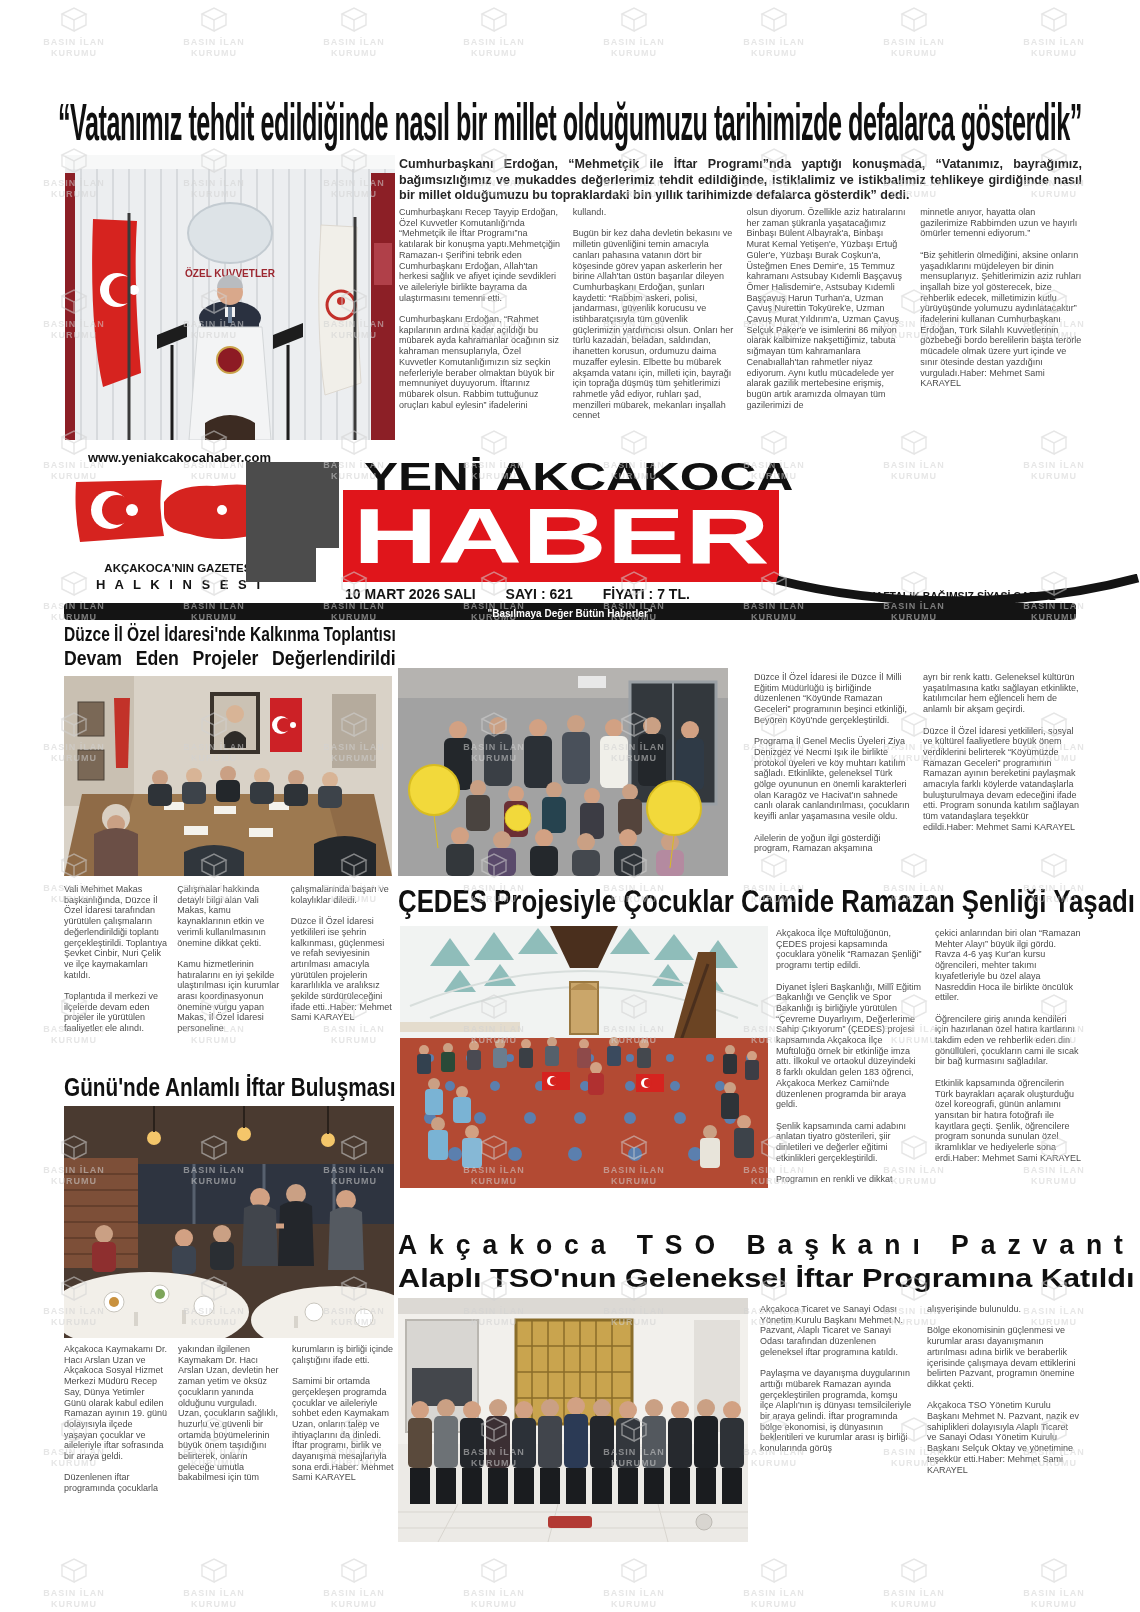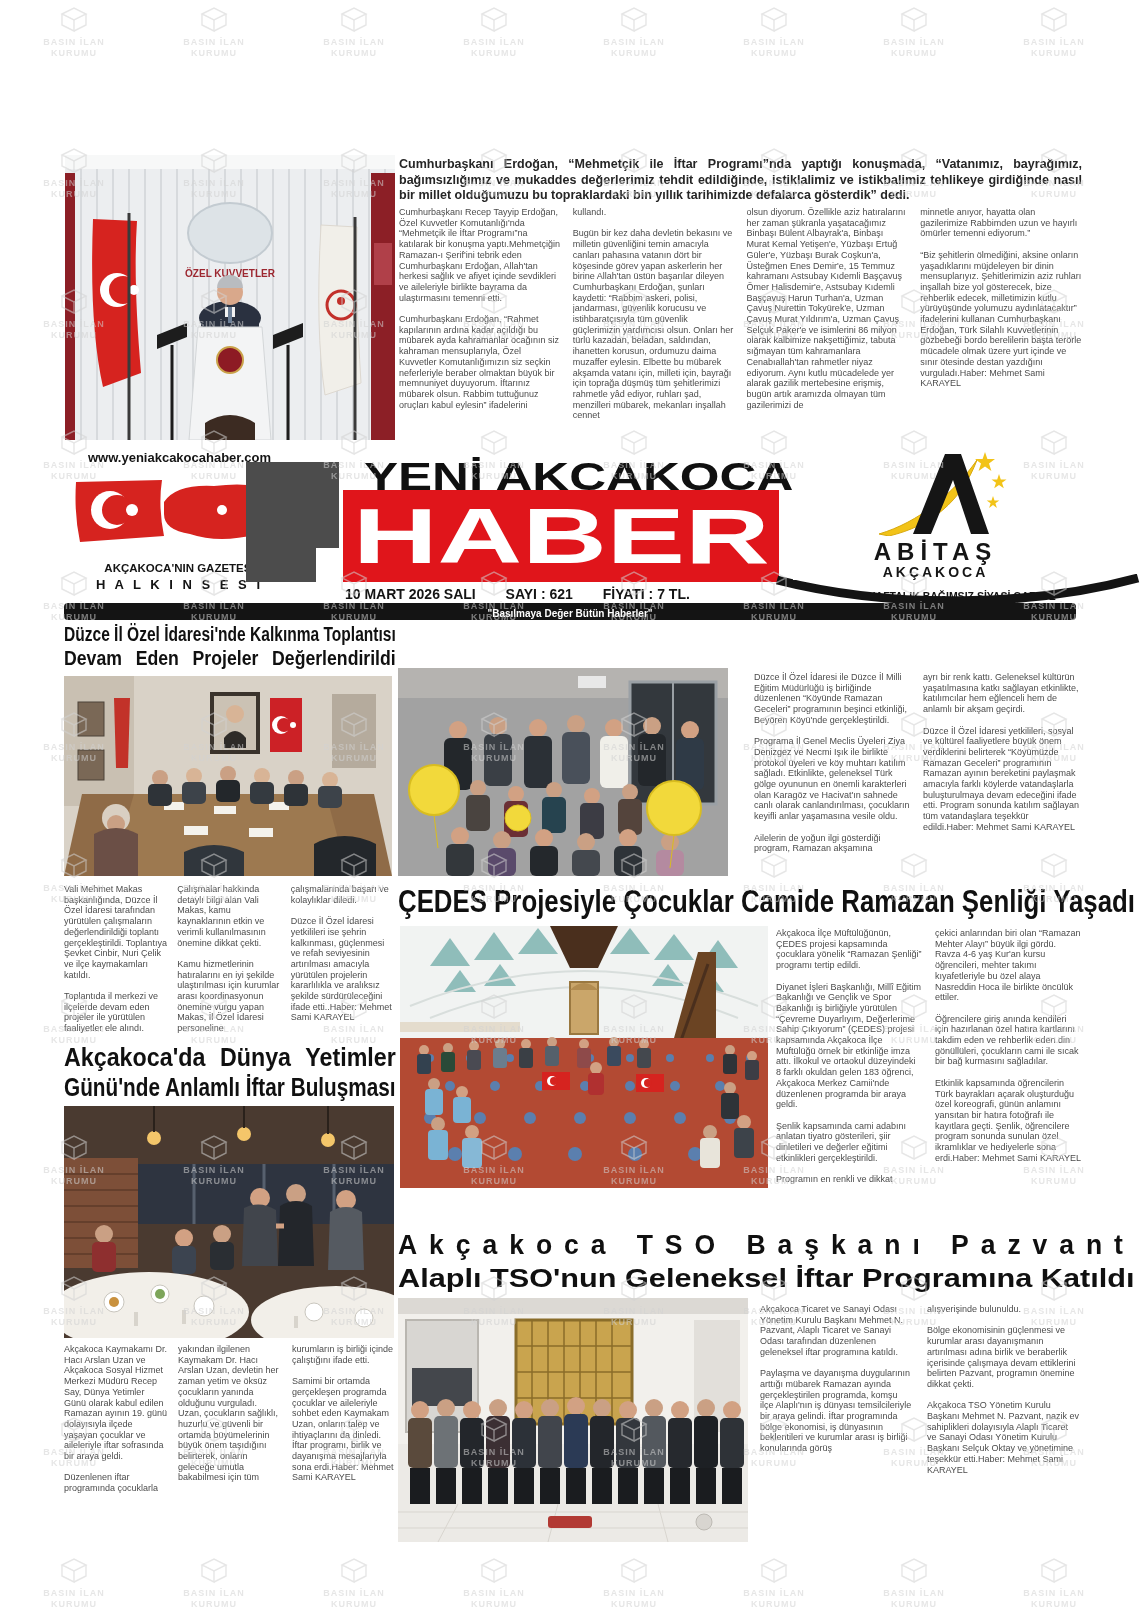--- a/index.html
+++ b/index.html
@@ -19,20 +19,23 @@
   #wmlayer{position:absolute;left:0;top:0;width:1140px;height:1612px;z-index:9;pointer-events:none;}
   .mast-small{font-weight:bold;color:#141414;text-align:center;}
   .redbox{background:#e0151b;}
   .photo{display:block;}
 </style>
 </head>
 <body>
 
 <div id="page">
 
+  <div class="abs" style="left:58px;top:92px;width:1024px;height:62px;">
+    <span class="fitx headline" style="font-size: 52px; letter-spacing: -1px; transform: scaleX(0.484161);">“Vatanımız tehdit edildiğinde nasıl bir millet olduğumuzu tarihimizde defalarca gösterdik”</span>
+  </div>
 
   <div class="abs" style="left:65px;top:155px;width:330px;height:285px;">
     <svg class="photo" width="330" height="285" viewBox="0 0 330 285">
       <rect width="330" height="285" fill="#eceef0"></rect>
       <g stroke="#d7dadd" stroke-width="2">
         <line x1="16" y1="14" x2="16" y2="285"></line>
           <line x1="32" y1="14" x2="32" y2="285"></line>
           <line x1="48" y1="14" x2="48" y2="285"></line>
         <line x1="64" y1="14" x2="64" y2="285"></line>
           <line x1="80" y1="14" x2="80" y2="285"></line>
@@ -129,33 +132,20 @@
     <span>10 MART 2026 SALI</span><span style="display:inline-block;width:26px;"></span>
     <span>SAYI : 621</span><span style="display:inline-block;width:26px;"></span>
     <span>FİYATI : 7 TL.</span>
   </div>
   <div class="abs" style="left:868px;top:590px;width:215px;font-size:10.5px;font-weight:bold;color:#141414;">HAFTALIK BAĞIMSIZ  SİYASİ GAZETE</div>
 
   <svg class="abs" style="left:775px;top:574px;" width="365" height="34" viewBox="0 0 365 34">
     <path d="M2,6 C120,36 260,32 363,4" stroke="#141414" stroke-width="9" fill="none"></path>
   </svg>
 
-  <div class="abs" style="left:793px;top:448px;width:285px;height:132px;background:#ffffff;text-align:center;">
-    <svg width="150" height="86" viewBox="0 0 150 86" style="margin-top:2px;">
-      <path d="M18,84 C58,72 92,44 116,10 C100,52 70,76 28,86 Z" fill="#f2c318" stroke="#d8a90e"></path>
-      <path d="M52,84 L84,4 L100,4 L128,84 L110,84 L92,30 L70,84 Z" fill="#151515"></path>
-      <g fill="#f2c318">
-        <polygon points="124,2 126.4,9 134,9 128,13.5 130.4,21 124,16.5 117.6,21 120,13.5 114,9 121.6,9"></polygon>
-        <polygon points="138,24 139.8,29.4 145.5,29.4 141,32.8 142.8,38.3 138,35 133.2,38.3 135,32.8 130.5,29.4 136.2,29.4"></polygon>
-        <polygon points="132,46 133.5,50.5 138.3,50.5 134.4,53.3 135.9,58 132,55.1 128.1,58 129.6,53.3 125.7,50.5 130.5,50.5"></polygon>
-      </g>
-    </svg>
-    <div style="font-size:24px;font-weight:800;letter-spacing:6px;color:#151515;line-height:24px;">ABİTAŞ</div>
-    <div style="font-size:14px;font-weight:800;letter-spacing:3px;color:#151515;line-height:16px;">AKÇAKOCA</div>
-  </div>
 
   <div class="abs" style="left:64px;top:603px;width:1012px;height:17px;background:#141414;border-radius:4px;text-align:center;">
     <span style="color:#ffffff;font-size:10px;font-weight:bold;line-height:17px;">"Basılmaya Değer Bütün Haberler"</span>
   </div>
 
   <div class="abs" style="left:64px;top:623px;width:332px;height:23px;">
     <span class="fitx headline" style="font-size: 20px; transform: scaleX(0.777518);">Düzce İl Özel İdaresi'nde Kalkınma Toplantısı</span>
   </div>
   <div class="abs" style="left:64px;top:647px;width:332px;height:23px;">
     <span class="fitx headline" style="font-size: 20px; word-spacing: 0.5em; transform: scaleX(0.882979);">Devam Eden Projeler Değerlendirildi</span>
@@ -406,23 +396,20 @@
 Şenlik kapsamında cami adabını anlatan tiyatro gösterileri, şiir dinletileri ve değerler eğitimi etkinlikleri gerçekleştirildi.
 
 Programın en renkli ve dikkat</div>
     <div class="col">çekici anlarından biri olan “Ramazan Mehter Alayı” büyük ilgi gördü. Ravza 4-6 yaş Kur'an kursu öğrencileri, mehter takımı kıyafetleriyle bu özel alaya Nasreddin Hoca ile birlikte öncülük ettiler.
 
 Öğrencilere giriş anında kendileri için hazırlanan özel hatıra kartlarını takdim eden ve rehberlik eden din gönüllüleri, çocukların cami ile sıcak bir bağ kurmasını sağladılar.
 
 Etkinlik kapsamında öğrencilerin Türk bayrakları açarak oluşturduğu özel koreografi, günün anlamını yansıtan bir hatıra fotoğrafı ile kayıtlara geçti. Şenlik, öğrencilere program sonunda sunulan özel ikramlıklar ve hediyelerle sona erdi.Haber: Mehmet Sami KARAYEL</div>
   </div>
 
-  <div class="abs" style="left:64px;top:1042px;width:332px;height:30px;">
-    <span class="fitx headline" style="font-size: 26px; word-spacing: 0.35em; transform: scaleX(0.894879);">Akçakoca'da Dünya Yetimler</span>
-  </div>
   <div class="abs" style="left:64px;top:1072px;width:332px;height:30px;text-decoration:underline;">
     <span class="fitx headline" style="font-size: 26px; transform: scaleX(0.798077);">Günü'nde Anlamlı İftar Buluşması</span>
   </div>
 
   <div class="abs" style="left:64px;top:1106px;width:330px;height:232px;">
     <svg class="photo" width="330" height="232" viewBox="0 0 330 232">
       <rect width="330" height="232" fill="#4a3a30"></rect>
       <rect x="0" y="58" width="330" height="60" fill="#2e3440"></rect>
       <g stroke="#57606e" stroke-width="3">
           <line x1="60" y1="58" x2="60" y2="118"></line>

